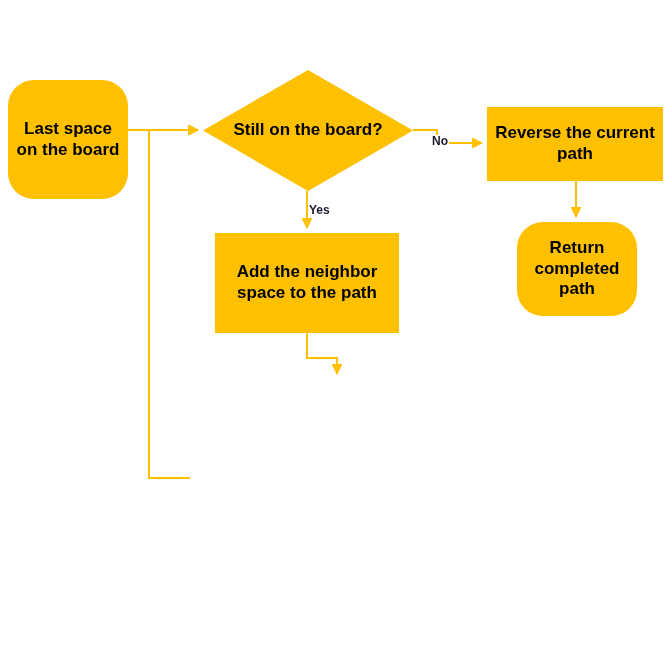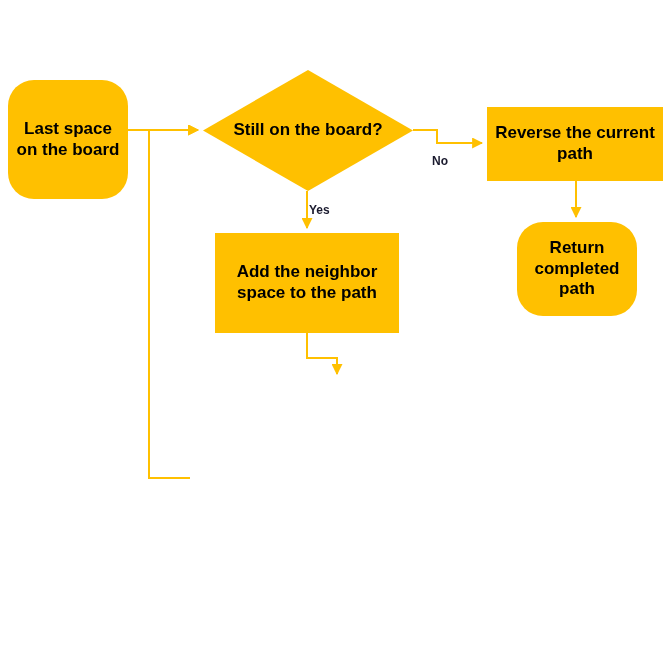--- a/index.html
+++ b/index.html
@@ -128,15 +128,15 @@
 
   <div class="node process" style="left:487px; top:107px; width:176px; height:74px; font-size:17px; padding:6px 6px;">Reverse the current path</div>
 
   <div class="node terminator" style="left:517px; top:222px; width:120px; height:94px; font-size:17px; padding:20px 4px;">Return completed path</div>
 
   <div class="node process" style="left:215px; top:233px; width:184px; height:100px; font-size:17px; padding:2px 8px;">Add the neighbor space to the path</div>
 
 
   <div class="edge-label" style="left:308px; top:204px;">Yes</div>
 
-  <div class="edge-label" style="left:431px; top:135px;margin-top:20px;">No</div>
+  <div class="edge-label" style="left:431px; top:135px;">No</div>
 
 </div>
 
 </body></html>

